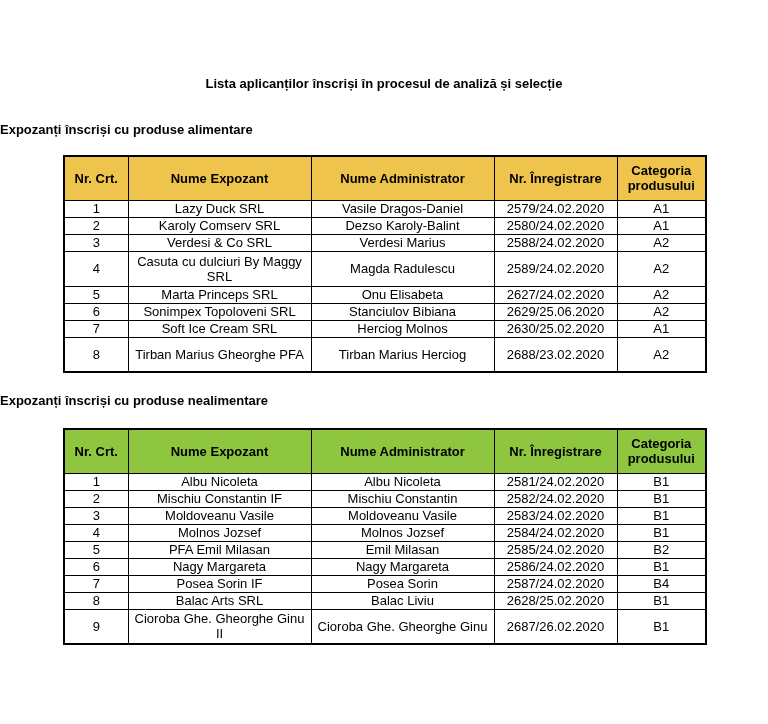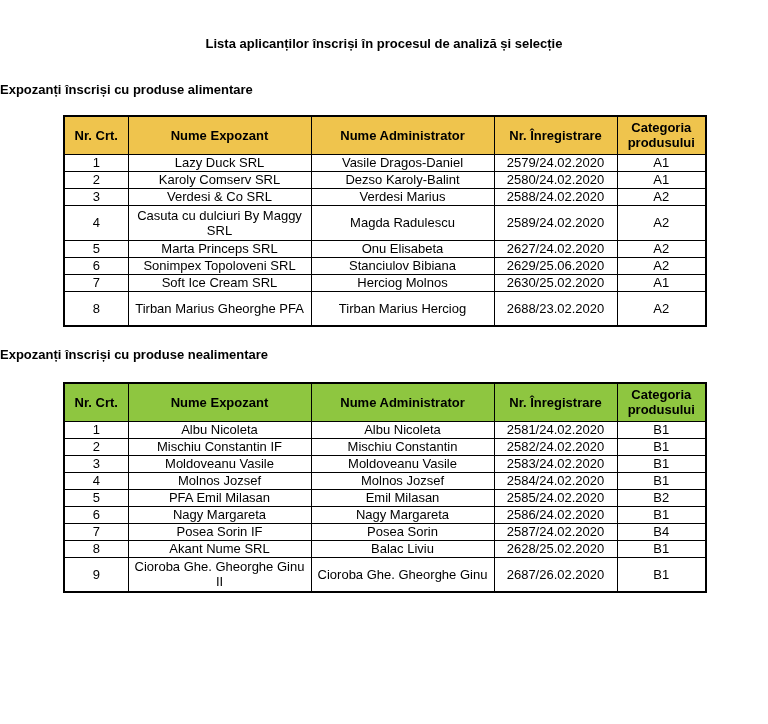--- a/index.html
+++ b/index.html
@@ -4,21 +4,21 @@
 <style>
   html, body { margin: 0; padding: 0; }
   body {
     width: 768px; height: 724px;
     background: #ffffff;
     color: #000000;
     font-family: "Liberation Sans", sans-serif;
     overflow: hidden;
   }
   .doc-titles {
-    padding-top: 32px;
+    padding-top: 72px;
     text-align: center;
     font-weight: bold;
     font-size: 13px;
     line-height: 23px;
   }
   .section-title {
     margin: 0;
     font-weight: bold;
     font-size: 13px;
     line-height: 15px;
@@ -37,21 +37,21 @@
   .reg-table th, .reg-table td {
     border: 1.5px solid #000;
     text-align: center;
     vertical-align: middle;
     padding: 0 1px;
     font-size: 13px;
     line-height: 15px;
     overflow: hidden;
     word-wrap: break-word;
   }
-  .reg-table thead tr { height: 38px; }
+  .reg-table thead tr { height: 44px; }
   .reg-table tbody tr { height: 17px; }
   .reg-table th { font-weight: bold; }
   
   [data-table="0"] tbody tr:nth-child(4),
   [data-table="0"] tbody tr:nth-child(8),
   [data-table="1"] tbody tr:nth-child(9) { height: 35px; }
   col.c1 { width: 64px; }
   col.c2 { width: 183px; }
   col.c3 { width: 183px; }
   col.c4 { width: 123px; }
@@ -208,21 +208,21 @@
         </tr>
         <tr>
           <td>7</td>
           <td>Posea Sorin IF</td>
           <td>Posea Sorin</td>
           <td>2587/24.02.2020</td>
           <td>B4</td>
         </tr>
         <tr>
           <td>8</td>
-          <td>Akant Nume SRL</td>
+          <td>Balac Arts SRL</td>
           <td>Balac Liviu</td>
           <td>2628/25.02.2020</td>
           <td>B1</td>
         </tr>
         <tr>
           <td>9</td>
           <td>Cioroba Ghe. Gheorghe Ginu II</td>
           <td>Cioroba Ghe. Gheorghe Ginu</td>
           <td>2687/26.02.2020</td>
           <td>B1</td>

